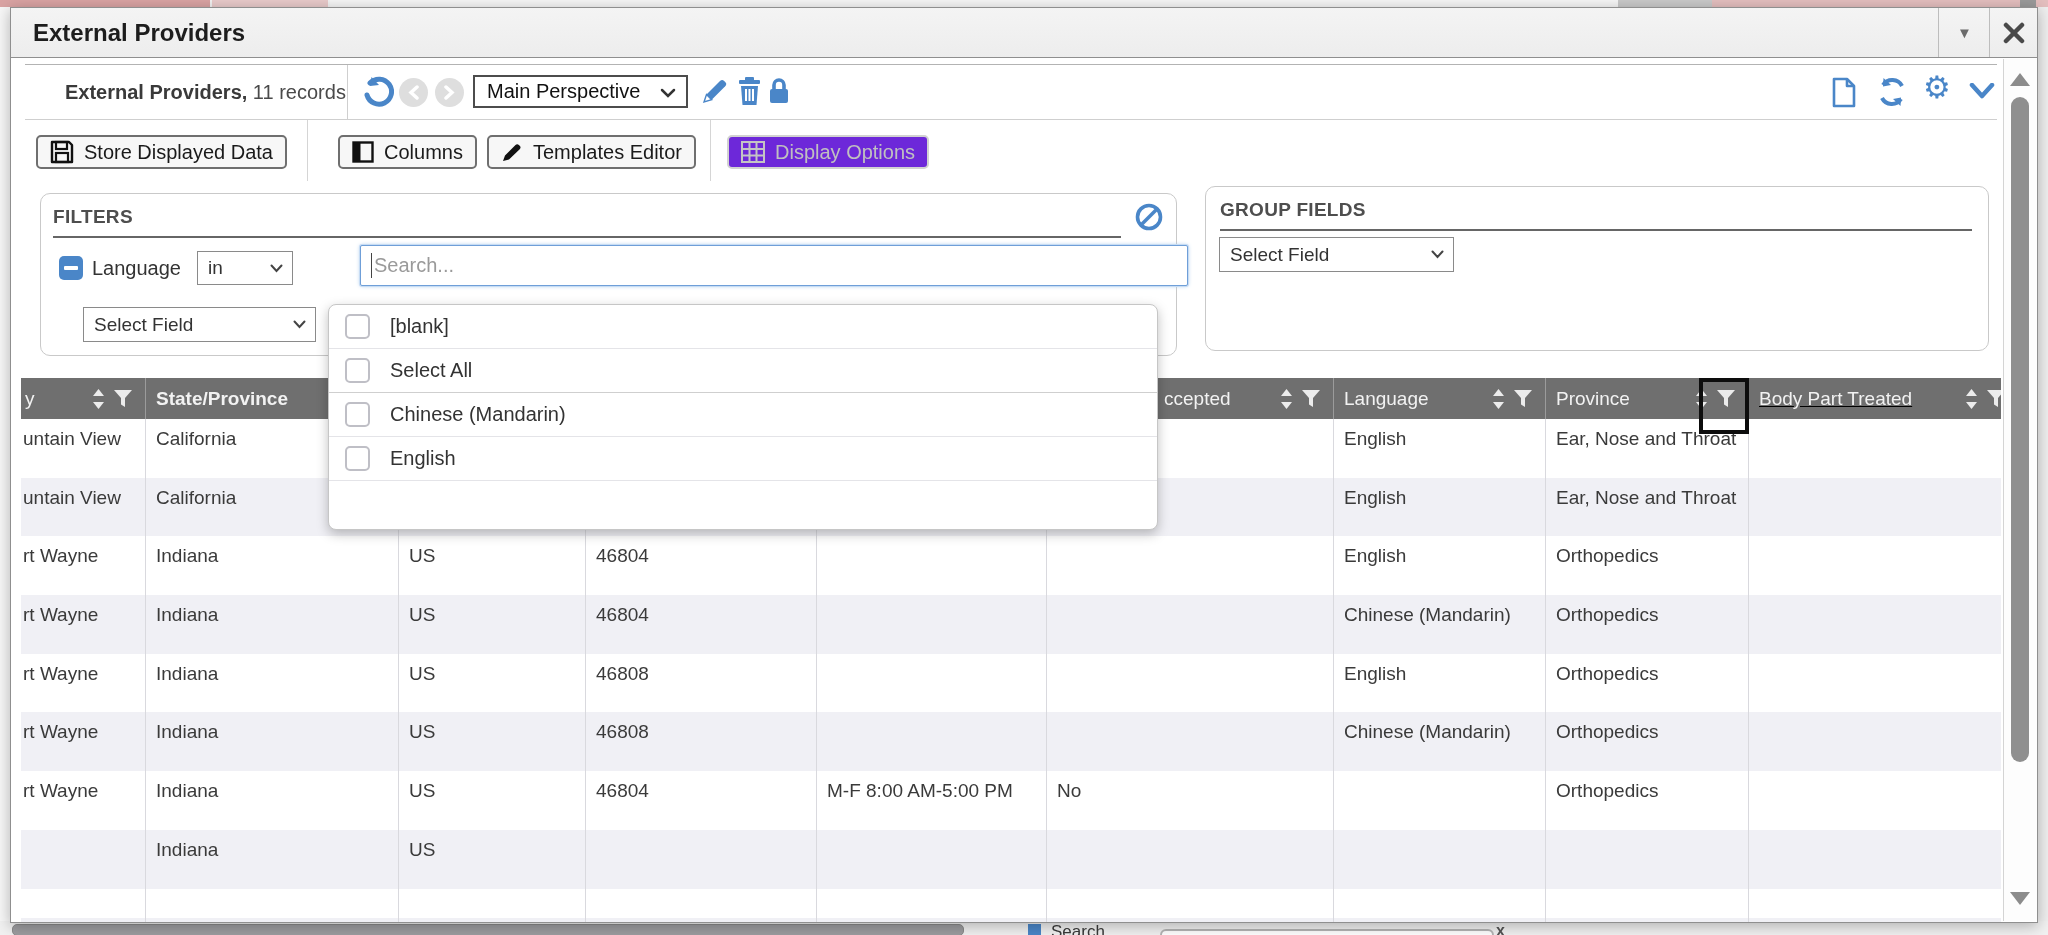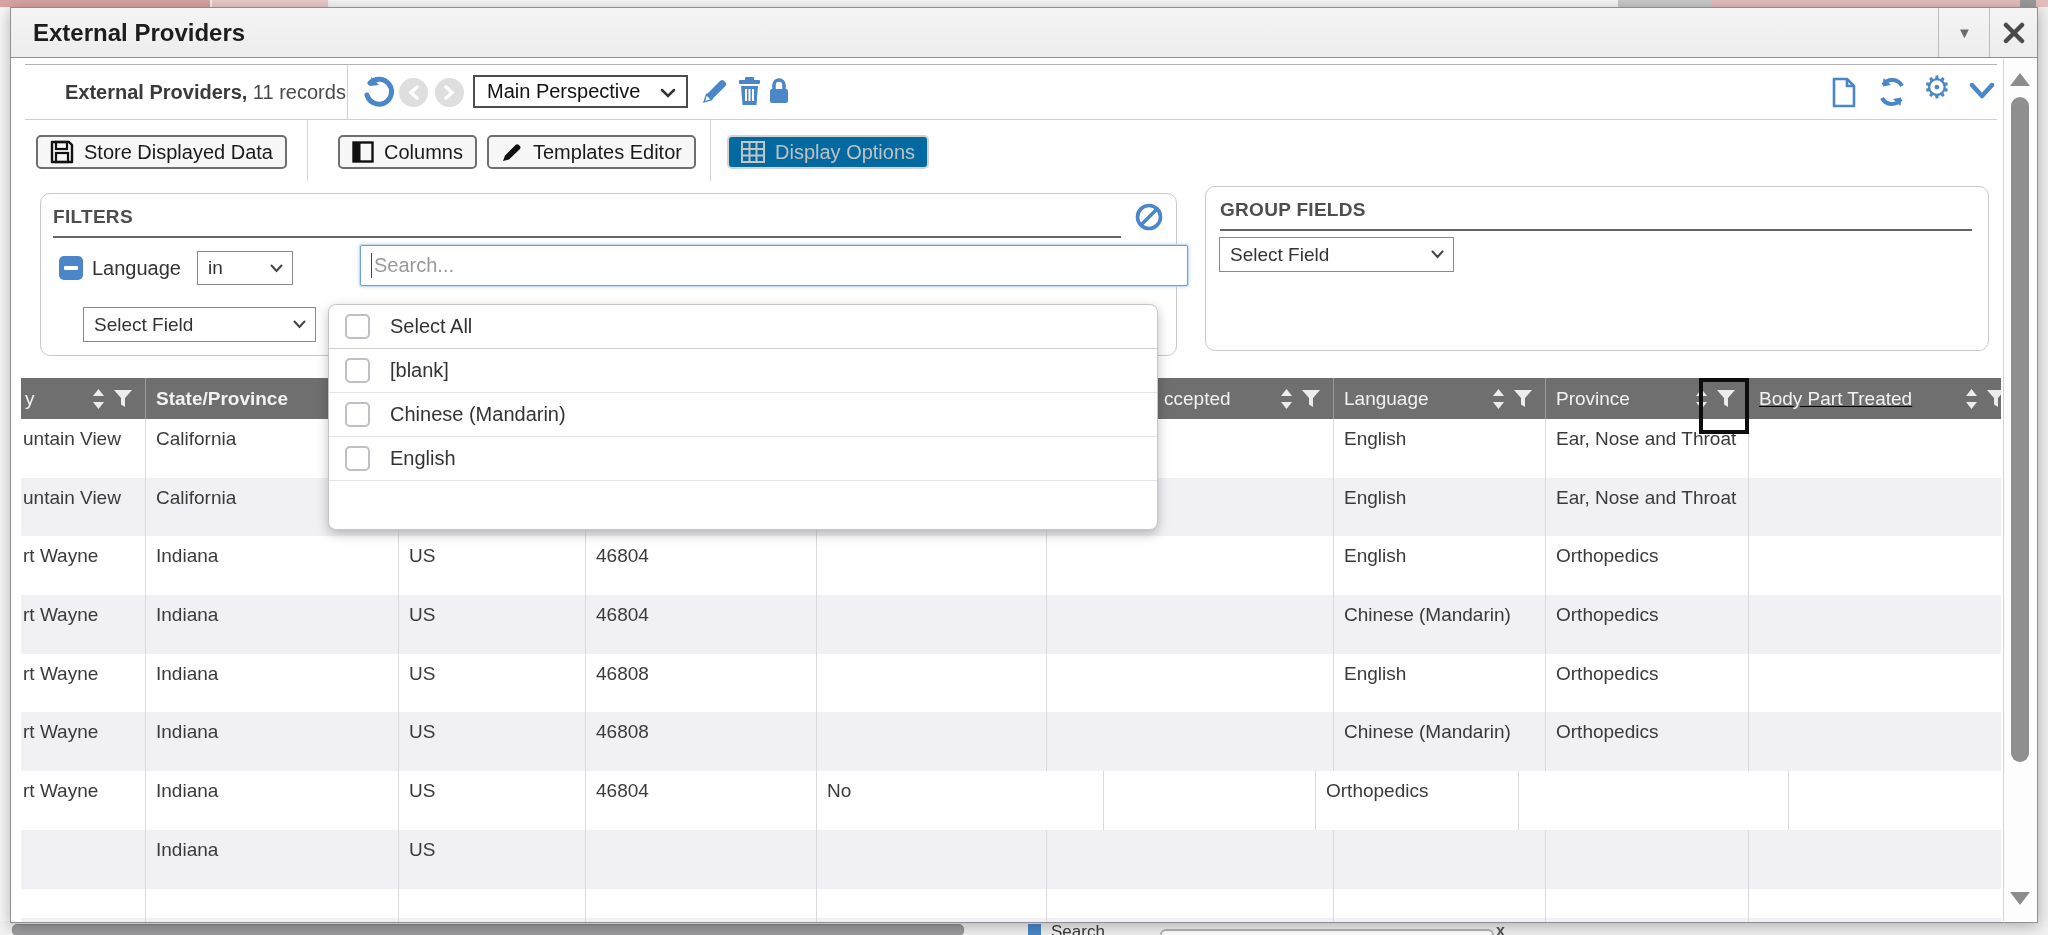--- a/index.html
+++ b/index.html
@@ -32,21 +32,21 @@
   #prev-c{left:374px;} #next-c{left:410px;}
   .perspective{position:absolute;left:448px;top:10px;width:215px;height:33px;border:2px solid #4c4c4c;background:#fff;box-sizing:border-box;display:flex;align-items:center;padding-left:12px;font-size:20px;color:#111;cursor:pointer;}
   .perspective svg{position:absolute;right:10px;top:11px;}
   #pencil-ic{position:absolute;left:676px;top:12px;} #trash-ic{position:absolute;left:712px;top:12px;} #lock-ic{position:absolute;left:742px;top:12px;}
   .r-ic{position:absolute;top:12px;cursor:pointer;}
   #doc-ic{left:1806px;} #refresh-ic{left:1852px;} #gear-ic{left:1898px;font-size:31px;color:#4a86c8;line-height:30px;top:8px;} #chev-ic{left:1944px;top:18px;}
   
   #actionbar{position:absolute;left:14px;top:112px;width:1972px;height:61px;}
   .act-div{position:absolute;top:0;height:61px;width:1px;background:#d5d5d5;}
   .btn{position:absolute;top:15px;height:34px;border:2px solid #6f6f6f;border-radius:5px;background:#f7f7f7;display:flex;align-items:center;gap:10px;padding:0 12px;font-size:20px;color:#1a1a1a;box-sizing:border-box;cursor:pointer;white-space:nowrap;}
-  .btn.disabled{border-color:#d2d2d2;color:#c0c0c0;background:#0369a1;cursor:default;}
+  .btn.disabled{border-color:#d2d2d2;color:#c0c0c0;background:#6d28d9;cursor:default;}
   #btn-store{left:11px;} #btn-columns{left:313px;} #btn-templates{left:462px;} #btn-display{left:702px;}
   
   .panel{position:absolute;border:1px solid #c9c9c9;border-radius:10px;background:#fff;box-sizing:border-box;}
   #filters-panel{left:29px;top:185px;width:1137px;height:163px;}
   #group-panel{left:1194px;top:178px;width:784px;height:165px;}
   .panel-title{font-size:19px;font-weight:bold;color:#4e4e4e;letter-spacing:.3px;}
   #filters-head{position:absolute;left:12px;top:12px;width:1068px;border-bottom:2px solid #666;padding-bottom:8px;}
   #group-head{position:absolute;left:14px;top:12px;width:752px;border-bottom:2px solid #666;padding-bottom:8px;}
   #nofilter-ic{position:absolute;right:12px;top:8px;cursor:pointer;}
   #minus-btn{position:absolute;left:18px;top:62px;width:24px;height:24px;background:#4a86c8;border-radius:5px;cursor:pointer;}
@@ -451,20 +451,21 @@
             <div class="gcell" style="width: 287px;"></div>
             <div class="gcell" style="width: 212px;">Chinese (Mandarin)</div>
             <div class="gcell" style="width: 203px;">Orthopedics</div>
             <div class="gcell" style="width: 270px;"></div>
           </div>
           <div class="grow">
             <div class="gcell c0" style="width: 125px;">rt Wayne</div>
             <div class="gcell" style="width: 253px;">Indiana</div>
             <div class="gcell" style="width: 187px;">US</div>
             <div class="gcell" style="width: 231px;">46804</div>
+            <div class="gcell" style="width: 230px;">M-F 8:00 AM-5:00 PM</div>
             <div class="gcell" style="width: 287px;">No</div>
             <div class="gcell" style="width: 212px;"></div>
             <div class="gcell" style="width: 203px;">Orthopedics</div>
             <div class="gcell" style="width: 270px;"></div>
           </div>
           <div class="grow alt">
             <div class="gcell c0" style="width: 125px;"></div>
             <div class="gcell" style="width: 253px;">Indiana</div>
             <div class="gcell" style="width: 187px;">US</div>
             <div class="gcell" style="width: 231px;"></div>
@@ -495,27 +496,27 @@
             <div class="gcell" style="width: 212px;"></div>
             <div class="gcell" style="width: 203px;"></div>
             <div class="gcell" style="width: 270px;"></div>
           </div>
         </div>
       <div id="focus-rect"></div>
     </div>
 
     <div id="dropdown">
       <div id="dd-items">
+          <div class="dd-item">
+            <span class="cb"></span>
+            <span class="dd-label">[blank]</span>
+          </div>
           <div class="dd-item dd-first">
             <span class="cb"></span>
             <span class="dd-label">Select All</span>
-          </div>
-          <div class="dd-item">
-            <span class="cb"></span>
-            <span class="dd-label">[blank]</span>
           </div>
           <div class="dd-item">
             <span class="cb"></span>
             <span class="dd-label">Chinese (Mandarin)</span>
           </div>
           <div class="dd-item">
             <span class="cb"></span>
             <span class="dd-label">English</span>
           </div>
         </div>

